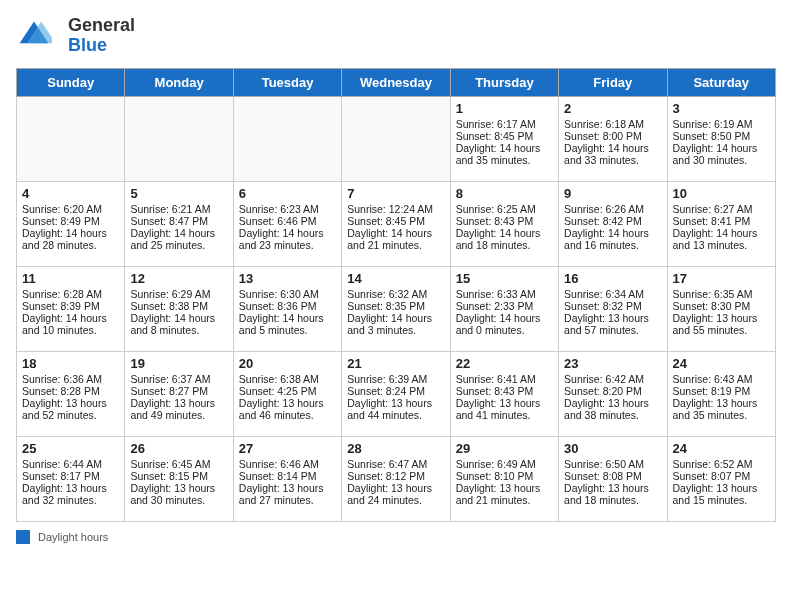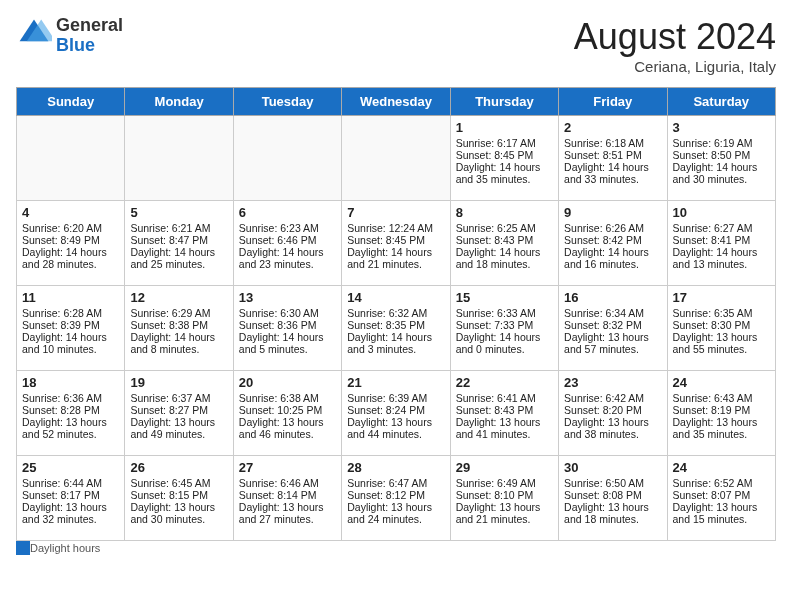--- a/index.html
+++ b/index.html
@@ -11,21 +11,22 @@
       padding: 16px;
     }
     .header {
       display: flex;
       justify-content: space-between;
       align-items: flex-start;
       margin-bottom: 12px;
     }
     .logo {
       display: flex;
-      gap: 4px;
+      align-items: center;
+      gap: 16px;
     }
     .logo-text {
       font-size: 18px;
       font-weight: bold;
       line-height: 1.1;
     }
     .logo-text .general { color: #333; }
     .logo-text .blue { color: #1a6fc4; }
     .logo-icon {
       width: 36px;
@@ -69,24 +70,26 @@
     td.empty {
       background: #f9f9f9;
     }
     .day-num {
       font-size: 13px;
       font-weight: bold;
       display: block;
       margin-bottom: 2px;
     }
     .footer-note {
+      margin-top: 8px;
       font-size: 11px;
       color: #555;
       display: flex;
       align-items: center;
+      gap: 8px;
     }
     .footer-note .color-box {
       width: 14px;
       height: 14px;
       background: #1a6fc4;
       display: inline-block;
     }
   </style>
 </head>
 <body>
@@ -95,24 +98,20 @@
   <div class="logo">
     <svg class="logo-icon" viewBox="0 0 40 40">
       <polygon points="20,4 36,28 4,28" fill="#1a6fc4"></polygon>
       <polygon points="28,4 44,28 12,28" fill="#4da6e8" opacity="0.6"></polygon>
     </svg>
     <div class="logo-text">
       <span class="general">General</span><br>
       <span class="blue">Blue</span>
     </div>
   </div>
-  <div class="title-block">
-    <div class="month-year">August 2024</div>
-    <div class="location">Ceriana, Liguria, Italy</div>
-  </div>
 </div>
 
 <table>
   <thead>
     <tr>
     <th>Sunday</th>
         <th>Monday</th>
         <th>Tuesday</th>
         <th>Wednesday</th>
         <th>Thursday</th>
@@ -129,21 +128,21 @@
         <td>
           <span class="day-num">1</span>
           <div>Sunrise: 6:17 AM</div>
           <div>Sunset: 8:45 PM</div>
           <div>Daylight: 14 hours</div>
           <div>and 35 minutes.</div>
         </td>
         <td>
           <span class="day-num">2</span>
           <div>Sunrise: 6:18 AM</div>
-          <div>Sunset: 8:51 PM</div>
+          <div>Sunset: 8:00 PM</div>
           <div>Daylight: 14 hours</div>
           <div>and 33 minutes.</div>
         </td>
         <td>
           <span class="day-num">3</span>
           <div>Sunrise: 6:19 AM</div>
           <div>Sunset: 8:50 PM</div>
           <div>Daylight: 14 hours</div>
           <div>and 30 minutes.</div>
         </td>
@@ -224,21 +223,21 @@
         <td>
           <span class="day-num">14</span>
           <div>Sunrise: 6:32 AM</div>
           <div>Sunset: 8:35 PM</div>
           <div>Daylight: 14 hours</div>
           <div>and 3 minutes.</div>
         </td>
         <td>
           <span class="day-num">15</span>
           <div>Sunrise: 6:33 AM</div>
-          <div>Sunset: 7:33 PM</div>
+          <div>Sunset: 2:33 PM</div>
           <div>Daylight: 14 hours</div>
           <div>and 0 minutes.</div>
         </td>
         <td>
           <span class="day-num">16</span>
           <div>Sunrise: 6:34 AM</div>
           <div>Sunset: 8:32 PM</div>
           <div>Daylight: 13 hours</div>
           <div>and 57 minutes.</div>
         </td>
@@ -261,21 +260,21 @@
         <td>
           <span class="day-num">19</span>
           <div>Sunrise: 6:37 AM</div>
           <div>Sunset: 8:27 PM</div>
           <div>Daylight: 13 hours</div>
           <div>and 49 minutes.</div>
         </td>
         <td>
           <span class="day-num">20</span>
           <div>Sunrise: 6:38 AM</div>
-          <div>Sunset: 10:25 PM</div>
+          <div>Sunset: 4:25 PM</div>
           <div>Daylight: 13 hours</div>
           <div>and 46 minutes.</div>
         </td>
         <td>
           <span class="day-num">21</span>
           <div>Sunrise: 6:39 AM</div>
           <div>Sunset: 8:24 PM</div>
           <div>Daylight: 13 hours</div>
           <div>and 44 minutes.</div>
         </td>

